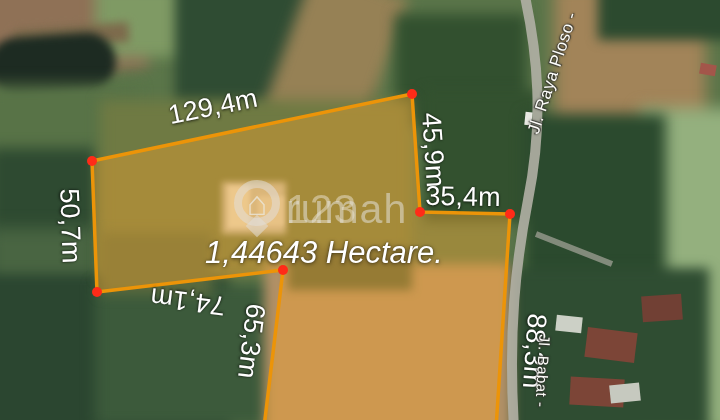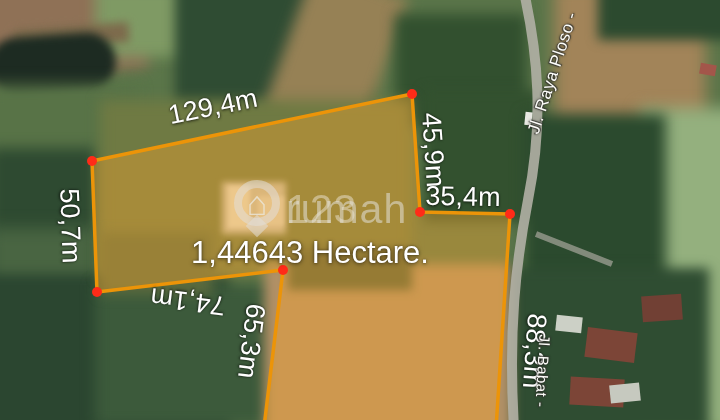--- a/index.html
+++ b/index.html
@@ -52,22 +52,22 @@
   .lbl{z-index:4;color:#ffffff;font-size:27px;white-space:nowrap;
     text-shadow:0 1px 3px rgba(0,0,0,0.65),0 0 2px rgba(0,0,0,0.45);
     transform:translate(-50%,-50%);}
   .lbl-top{left:213px;top:107px;transform:translate(-50%,-50%) rotate(-11.5deg);}
   .lbl-ur{left:433px;top:150px;transform:translate(-50%,-50%) rotate(86deg);}
   .lbl-step{left:463px;top:197px;transform:translate(-50%,-50%) rotate(1deg);}
   .lbl-left{left:70px;top:226px;transform:translate(-50%,-50%) rotate(88deg);}
   .lbl-llh{left:188px;top:301px;transform:translate(-50%,-50%) rotate(187deg);}
   .lbl-llv{left:251px;top:341px;transform:translate(-50%,-50%) rotate(97deg);}
   .lbl-lr{left:534px;top:351px;transform:translate(-50%,-50%) rotate(94deg);}
-  .lbl-area{left:310px;top:253px;font-size:31px;z-index:5;
-    text-shadow:0 1px 4px rgba(0,0,0,0.55),0 0 2px rgba(0,0,0,0.4);}
+  .lbl-area{left:324px;top:253px;font-size:31px;z-index:5;
+    text-shadow:0 1px 4px rgba(0,0,0,0.55),0 0 2px rgba(0,0,0,0.4);font-style:italic;}
   .lbl-road{font-size:17px;letter-spacing:0.5px;color:#fdfdfa;
     text-shadow:-1px -1px 1px rgba(55,55,50,0.85),1px 1px 1px rgba(55,55,50,0.85),0 0 3px rgba(35,35,30,0.9);}
   .lbl-road1{left:553px;top:73px;transform:translate(-50%,-50%) rotate(-72deg);}
   .lbl-road2{left:543px;top:371px;font-size:15px;transform:translate(-50%,-50%) rotate(93deg);}
 </style>
 </head>
 <body>
 
 <div class="stage">
 

